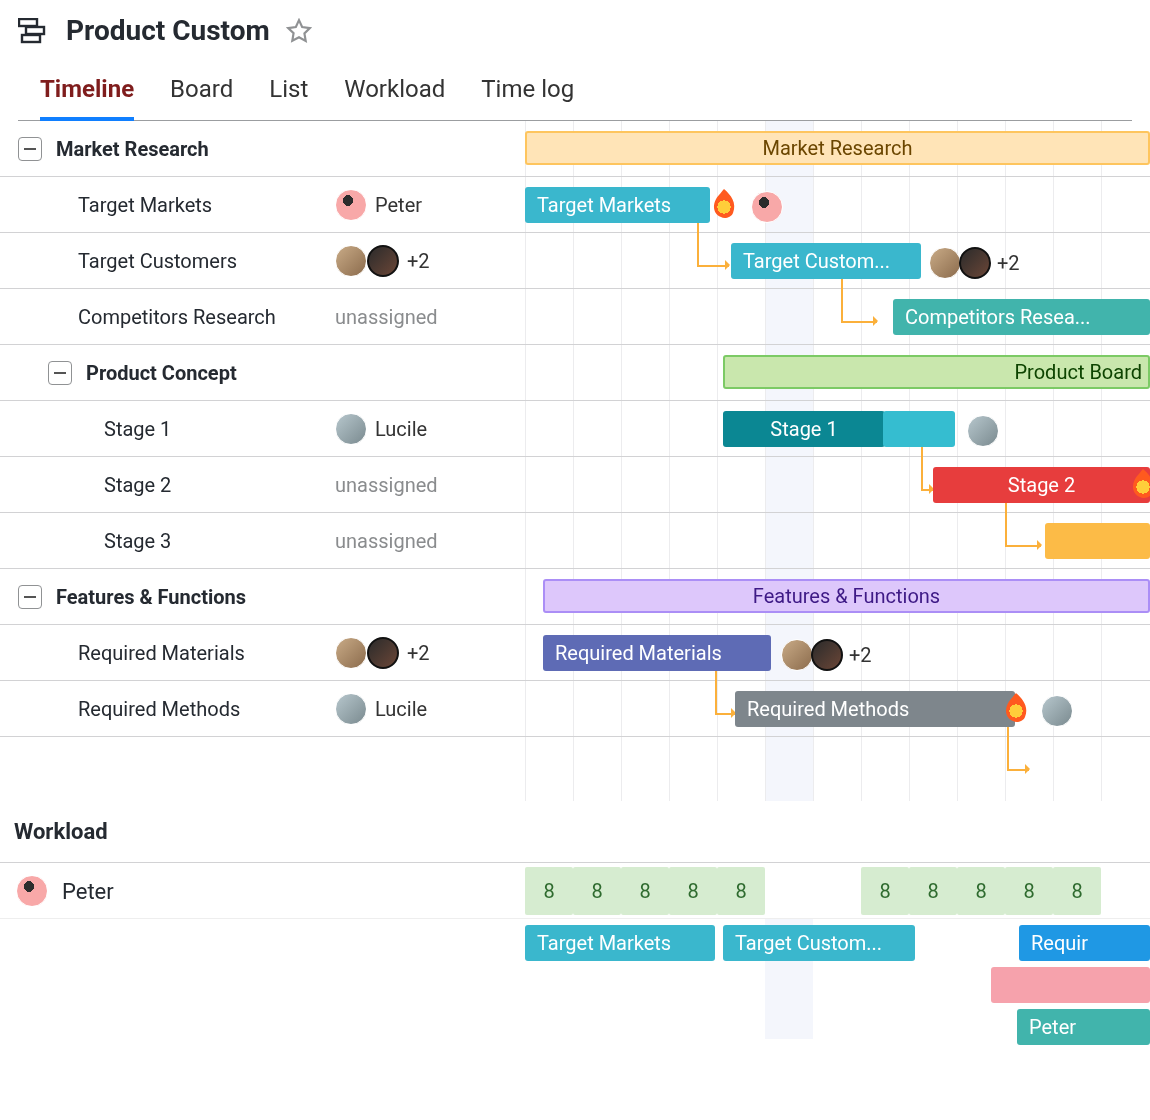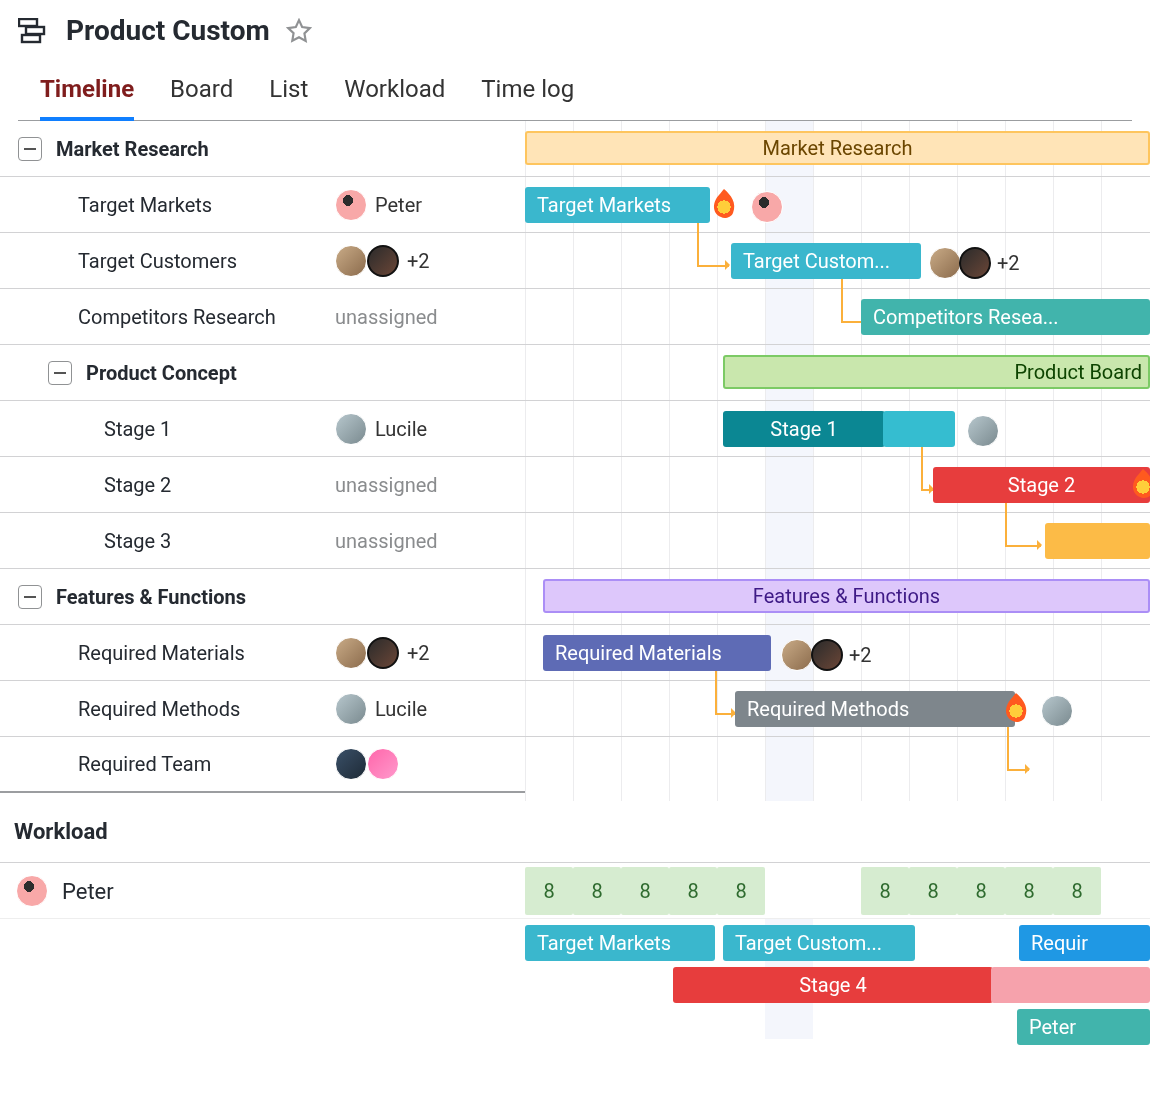--- a/index.html
+++ b/index.html
@@ -144,21 +144,21 @@
           <span>Target Custom...</span>
         </div>
       <div class="bar-avatars" style="left:404px;top:14px;">
         <span class="avatar av-a"></span>
         <span class="avatar av-b stack"></span>
         <span class="plus-count">+2</span>
       </div>
       <div class="dep" style="left:316px;top:46px;width:36px;height:44px;"></div>
     </div>
     <div class="bar-row" style="top:168px">
-      <div class="bar c-cyan-d" style="left:336px;right:0;top:10px;">
+      <div class="bar c-cyan-d" style="left:368px;right:0;top:10px;">
           <span>Competitors Resea...</span>
         </div>
     </div>
     <div class="bar-row" style="top:224px">
       <div class="group-bar grp-green" style="position:absolute;left:198px;right:0;top:10px;justify-content:flex-end;padding-right:6px;">
           <span>Product Board</span>
         </div>
     </div>
     <div class="bar-row" style="top:280px">
       <div class="bar c-teal" style="left:198px;width:162px;top:10px;justify-content:center;">
@@ -275,27 +275,20 @@
           <span class="plus-count">+2</span>
         </div>
     </div>
     <div class="row tree-indent-2">
       <span class="task-name">Required Methods</span>
       <div class="assignee-col">
           <span class="avatar av-lucile"></span>
           <span class="assignee-name">Lucile</span>
         </div>
     </div>
-    <div class="row tree-indent-2" style="border-bottom:2px solid #9b9da0;">
-      <span class="task-name">Required Team</span>
-      <div class="assignee-col">
-          <span class="avatar av-c"></span>
-          <span class="avatar av-d stack"></span>
-        </div>
-    </div>
   </div>
 </div>
 
 <div style="position:relative;">
   <div class="workload-header">Workload</div>
   <div style="position:relative;height:56px;border-bottom:1px solid #eee;">
     <div class="wl-row">
       <span class="avatar av-peter"></span>
       <span class="wl-name">Peter</span>
     </div>
@@ -319,22 +312,19 @@
       <div class="weekend" style="left:240px;"></div>
       <div class="bar c-cyan" style="left:0;width:190px;top:6px;">
           <span>Target Markets</span>
         </div>
       <div class="bar c-cyan" style="left:198px;width:192px;top:6px;">
           <span>Target Custom...</span>
         </div>
       <div class="bar c-blue" style="left:494px;right:0;top:6px;">
           <span>Requir</span>
         </div>
-      <div class="bar c-red" style="left:148px;width:320px;top:48px;justify-content:center;">
-          <span>Stage 4</span>
-        </div>
       <div class="bar c-pink" style="left:466px;right:0;top:48px;"></div>
       <div class="bar c-cyan-d" style="left:492px;right:0;top:90px;">
           <span>Peter</span>
         </div>
     </div>
   </div>
 </div>
 
 </body></html>

